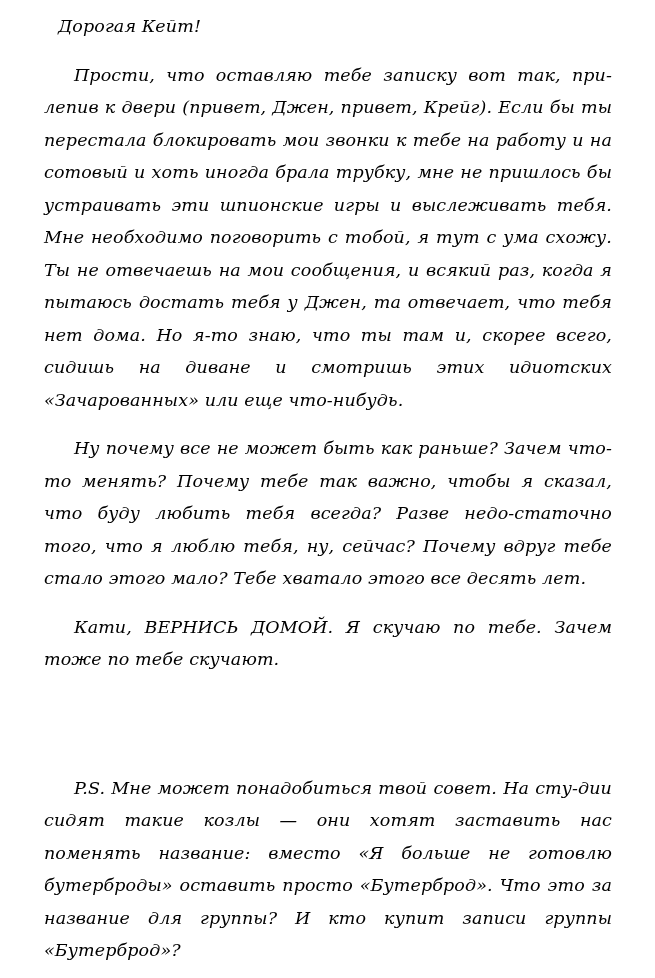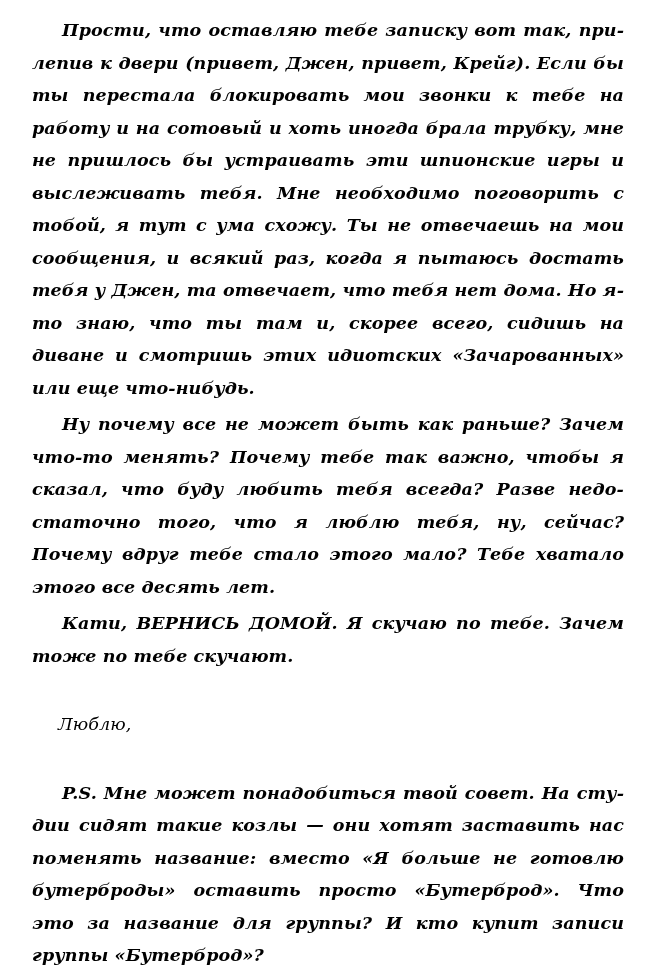--- a/index.html
+++ b/index.html
@@ -23,41 +23,40 @@
       font-size: 17.5px;
       line-height: 32.5px;
       color: #000000;
       letter-spacing: 0.1px;
     }
     .line-greeting {
       padding-left: 30px;
       margin: 0;
     }
     .para {
-      margin: 4px;
+      margin: 16px;
       text-indent: 30px;
       text-align: justify;
       text-align-last: left;
-      font-weight: bold;
     }
     .sign {
       margin: 0;
       padding-left: 30px;
     }
     .gap-large { height: 32px; }
   </style>
 </head>
 <body>
 
 <div class="page">
+  <p class="line-greeting">Дорогая Кейт!</p>
 
   <p class="para">Прости, что оставляю тебе записку вот так, при-лепив к двери (привет, Джен, привет, Крейг). Если бы ты перестала блокировать мои звонки к тебе на работу и на сотовый и хоть иногда брала трубку, мне не пришлось бы устраивать эти шпионские игры и выслеживать тебя. Мне необходимо поговорить с тобой, я тут с ума схожу. Ты не отвечаешь на мои сообщения, и всякий раз, когда я пытаюсь достать тебя у Джен, та отвечает, что тебя нет дома. Но я-то знаю, что ты там и, скорее всего, сидишь на диване и смотришь этих идиотских «Зачарованных» или еще что-нибудь.</p>
   <p class="para">Ну почему все не может быть как раньше? Зачем что-то менять? Почему тебе так важно, чтобы я сказал, что буду любить тебя всегда? Разве недо-статочно того, что я люблю тебя, ну, сейчас? Почему вдруг тебе стало этого мало? Тебе хватало этого все десять лет.</p>
   <p class="para">Кати, ВЕРНИСЬ ДОМОЙ. Я скучаю по тебе. Зачем тоже по тебе скучают.</p>
 
   <div class="gap-large"></div>
 
-  <p class="sign">Люблю,</p>
 
   <div class="gap-large"></div>
 
   <p class="para">P.S. Мне может понадобиться твой совет. На сту-дии сидят такие козлы — они хотят заставить нас поменять название: вместо «Я больше не готовлю бутерброды» оставить просто «Бутерброд». Что это за название для группы? И кто купит записи группы «Бутерброд»?</p>
 </div>
 
 </body></html>

